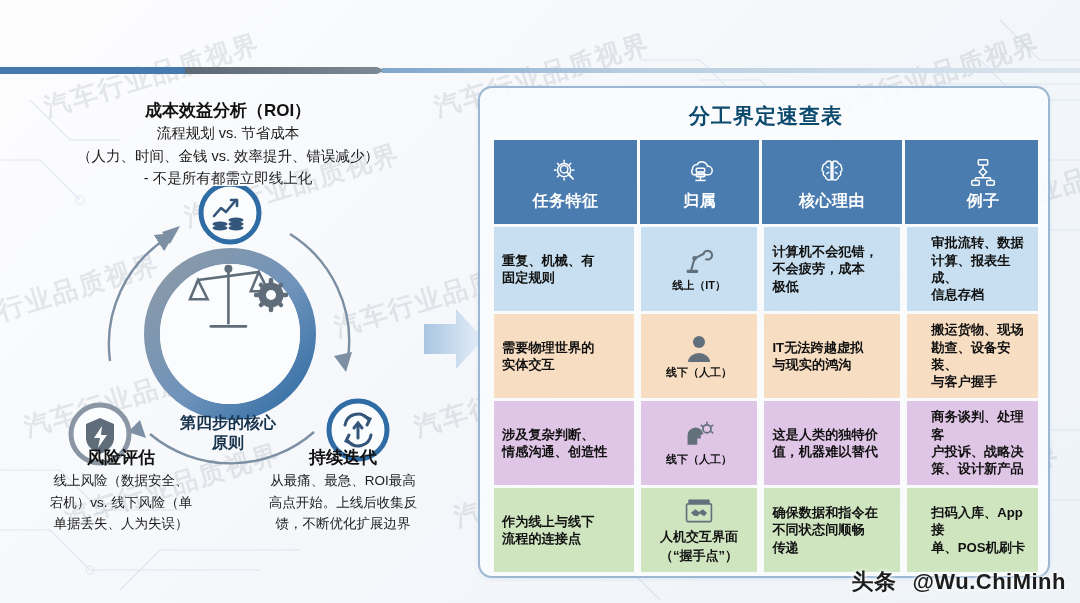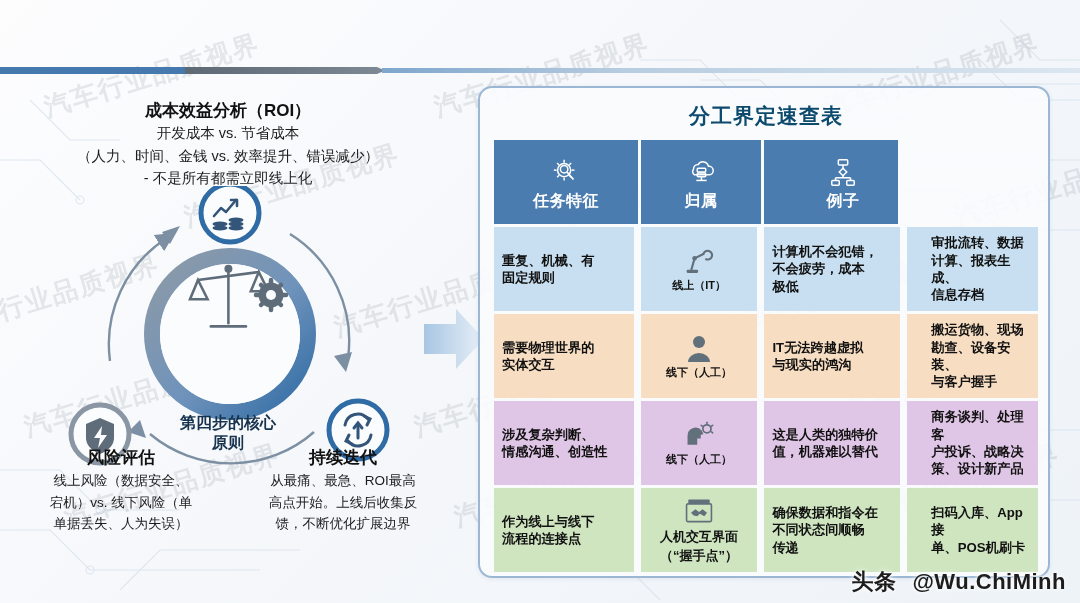--- a/index.html
+++ b/index.html
@@ -182,21 +182,21 @@
   <div class="hdr-rule">
     <div class="rule-blue"></div>
     <div class="rule-gray"></div>
     <div class="rule-tail"></div>
   </div>
 
   <div class="left-pane">
 
     <div class="roi-block">
       <div class="blk-title">成本效益分析（ROI）</div>
-      <div class="blk-body">开发成本 vs. 节省成本</div>
+      <div class="blk-body">流程规划 vs. 节省成本</div>
       <div class="blk-body">（人力、时间、金钱 vs. 效率提升、错误减少）</div>
       <div class="blk-body">- 不是所有都需立即线上化</div>
     </div>
 
     <svg class="ring-svg" viewBox="0 0 330 285">
       <defs>
         <linearGradient id="ringGrad" x1="0" y1="0" x2="1" y2="1">
           <stop offset="0%" stop-color="#8e9aa6"></stop>
           <stop offset="55%" stop-color="#6f93bb"></stop>
           <stop offset="100%" stop-color="#2f6ba4"></stop>
@@ -343,20 +343,34 @@
               <path d="M8 13 A5 5 0 0 1 13 8 A6 6 0 0 1 24 10 A4.5 4.5 0 0 1 25 19 L9 19 A4 4 0 0 1 8 13 Z"></path>
               <rect x="12" y="12" width="9" height="4" rx="1"></rect>
               <rect x="12" y="17" width="9" height="4" rx="1"></rect>
               <line x1="16.5" y1="21" x2="16.5" y2="25"></line>
               <line x1="11" y1="25" x2="22" y2="25"></line>
             </svg>
           </span>
           <span class="th-label">归属</span>
         </div>
 
+        <div class="th c2">
+          <span class="td-ico">
+            <svg width="30" height="30" viewBox="0 0 32 32" fill="none" stroke="#ffffff" stroke-width="1.5">
+              <path d="M15 5 A4 4 0 0 0 9 7 A4 4 0 0 0 6 11 A3.5 3.5 0 0 0 7 16 A4 4 0 0 0 9 21 A4 4 0 0 0 15 24 Z"></path>
+              <path d="M17 5 A4 4 0 0 1 23 7 A4 4 0 0 1 26 11 A3.5 3.5 0 0 1 25 16 A4 4 0 0 1 23 21 A4 4 0 0 1 17 24 Z"></path>
+              <line x1="16" y1="5" x2="16" y2="25"></line>
+              <path d="M10 10 L13 12"></path>
+                <path d="M22 10 L19 12"></path>
+              <path d="M10 18 L13 16"></path>
+                <path d="M22 18 L19 16"></path>
+            </svg>
+          </span>
+          <span class="th-label">核心理由</span>
+        </div>
 
         <div class="th c3">
           <span class="td-ico">
             <svg width="30" height="30" viewBox="0 0 32 32" fill="none" stroke="#ffffff" stroke-width="1.6">
               <rect x="11" y="3" width="10" height="5.5" rx="1"></rect>
               <path d="M16 8.5 L16 12"></path>
               <path d="M16 12 L12 16 L16 20 L20 16 Z"></path>
               <path d="M16 20 L16 22 M8 22 L24 22 M8 22 L8 25 M24 22 L24 25"></path>
               <rect x="4" y="25" width="8" height="5" rx="1"></rect>
               <rect x="20" y="25" width="8" height="5" rx="1"></rect>

